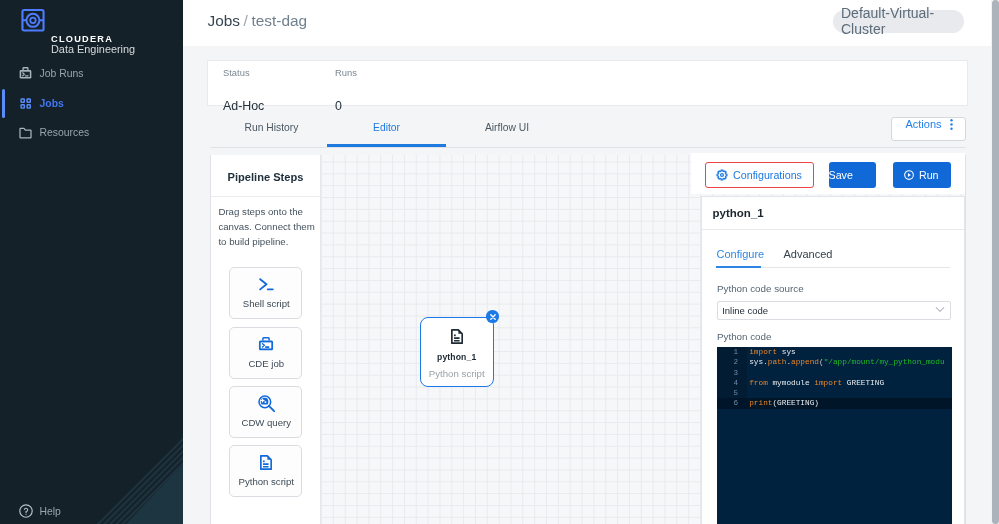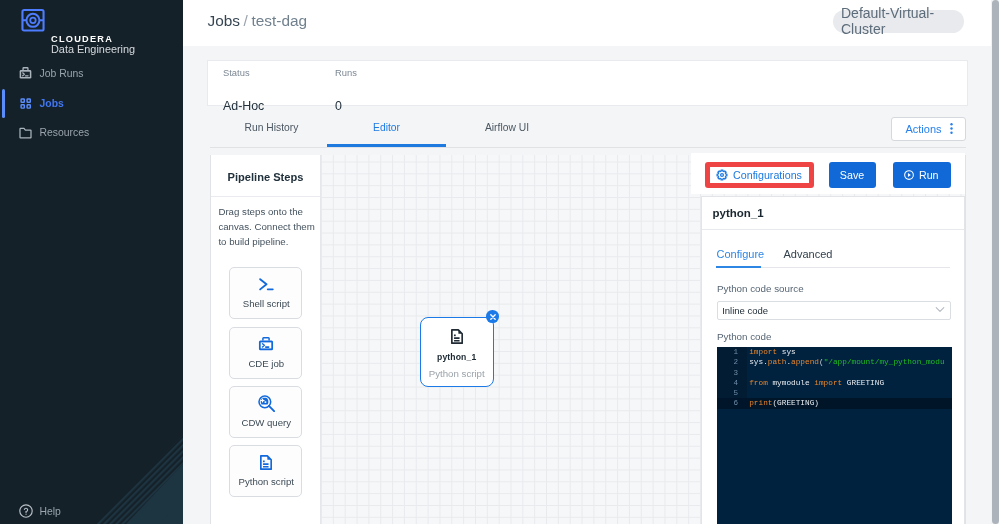--- a/index.html
+++ b/index.html
@@ -50,21 +50,21 @@
   .sum-label { font-size:9.4px; color:#7b8793; display:block; margin-bottom:21px; }
   .sum-value { font-size:12.4px; color:#23313c; display:block; }
   
   #tabbar { position:absolute; left:27px; top:108px; width:756px; height:39.5px; }
   #tabbar .tabline { position:absolute; left:0; bottom:0; width:756px; height:1px; background:#e0e2e6; }
   .tab { position:absolute; top:0; height:39px; display:flex; align-items:center; justify-content:center;
          font-size:10.3px; color:#4a5661; }
   .tab.active { color:#1f7ae0; }
   .tab.active::after { content:""; position:absolute; left:0; bottom:0.5px; width:100%; height:2.8px; background:#1f7ae0; }
   #actions-btn { position:absolute; right:0.5px; top:8.5px; height:24px; padding:0 12px 0 13px;
-      background:#fff; border:1px solid #d5d8dd; border-radius:3px; display:flex; align-items:center;
+      background:#fff; border:1px solid #d5d8dd; border-radius:3px; display:flex; align-items:flex-start;
       font-size:11px; color:#2680eb; }
   #actions-btn .kebab { margin-left:8px; display:block;}
 
   
   #editor-body { position:absolute; left:27px; top:154.5px; width:756px; height:370px; background:#fff;
       border-left:1px solid #e0e2e6; border-right:1px solid #e0e2e6; overflow:hidden;}
   #steps-panel { position:absolute; left:0; top:0; width:110px; height:370px; background:#fff; border-right:1px solid #e5e7ea;}
   #steps-title { position:absolute; left:0; top:0; width:109px; height:42px; display:flex; align-items:center; justify-content:center;
       font-size:11.1px; font-weight:bold; color:#21313c; border-bottom:1px solid #e9ebee; padding-top:4px;}
   #steps-hint { position:absolute; left:7.4px; top:49px; width:98px; font-size:9.7px; color:#44525e; line-height:15.3px; }
@@ -83,25 +83,25 @@
      border:1.7px solid #1b7ae8; border-radius:8px; display:flex; flex-direction:column; align-items:center; }
   #node .node-icon { display:block; margin-top:10.5px; }
   #node .node-title { font-size:8.6px; font-weight:bold; color:#1b2730; margin-top:8px; letter-spacing:0.15px;}
   #node .node-sub { font-size:9.7px; color:#9aa2a9; margin-top:6.5px; }
   #node-close { position:absolute; right:-6.2px; top:-7.8px; width:12.6px; height:12.6px; border-radius:50%;
       background:#1b7ae8; display:flex; align-items:center; justify-content:center; }
 
   
   #rtoolbar { position:absolute; left:507.5px; top:152.5px; width:274.5px; height:41px; background:#fff; }
   #btn-config { position:absolute; left:14px; top:9px; width:109px; height:26.5px; background:#fff;
-     border:5px solid #ef4444; border-radius:3px; display:flex; align-items:center; justify-content:center;
+     border:1px solid #ef4444; border-radius:3px; display:flex; align-items:center; justify-content:center;
      font-size:10.7px; color:#1f7ae0; }
   #btn-config .gear { display:block; margin-right:5px; }
   #btn-save { position:absolute; left:138px; top:9px; width:47px; height:26.5px; background:#1069d6;
-     border-radius:3px; display:flex; align-items:center; justify-content:center; font-size:10.7px; color:#fff; }
+     border-radius:3px; display:flex; align-items:center; font-size:10.7px; color:#fff; }
   #btn-run { position:absolute; left:202px; top:9px; width:58px; height:26.5px; background:#1069d6;
      border-radius:3px; display:flex; align-items:center; justify-content:center; font-size:10.7px; color:#fff; }
   #btn-run .play { display:block; margin-right:4.5px; }
 
   #rpanel { position:absolute; left:518px; top:195.5px; width:264px; height:328.5px; background:#fff;
       border:1px solid #e2e4e8; border-bottom:none; overflow:hidden;}
   #rpanel-head { position:absolute; left:0; top:0; width:262px; height:33px; border-bottom:1px solid #e7e9ec;
       display:flex; align-items:center; padding-left:10.5px; font-size:11.5px; font-weight:bold; color:#1b2730;}
   .rtab-row { position:absolute; left:14.5px; top:51px; width:233px; height:24px; }
   .rtab-row .line { position:absolute; left:0; top:19.5px; width:233.5px; height:1px; background:#e4e6ea; }

